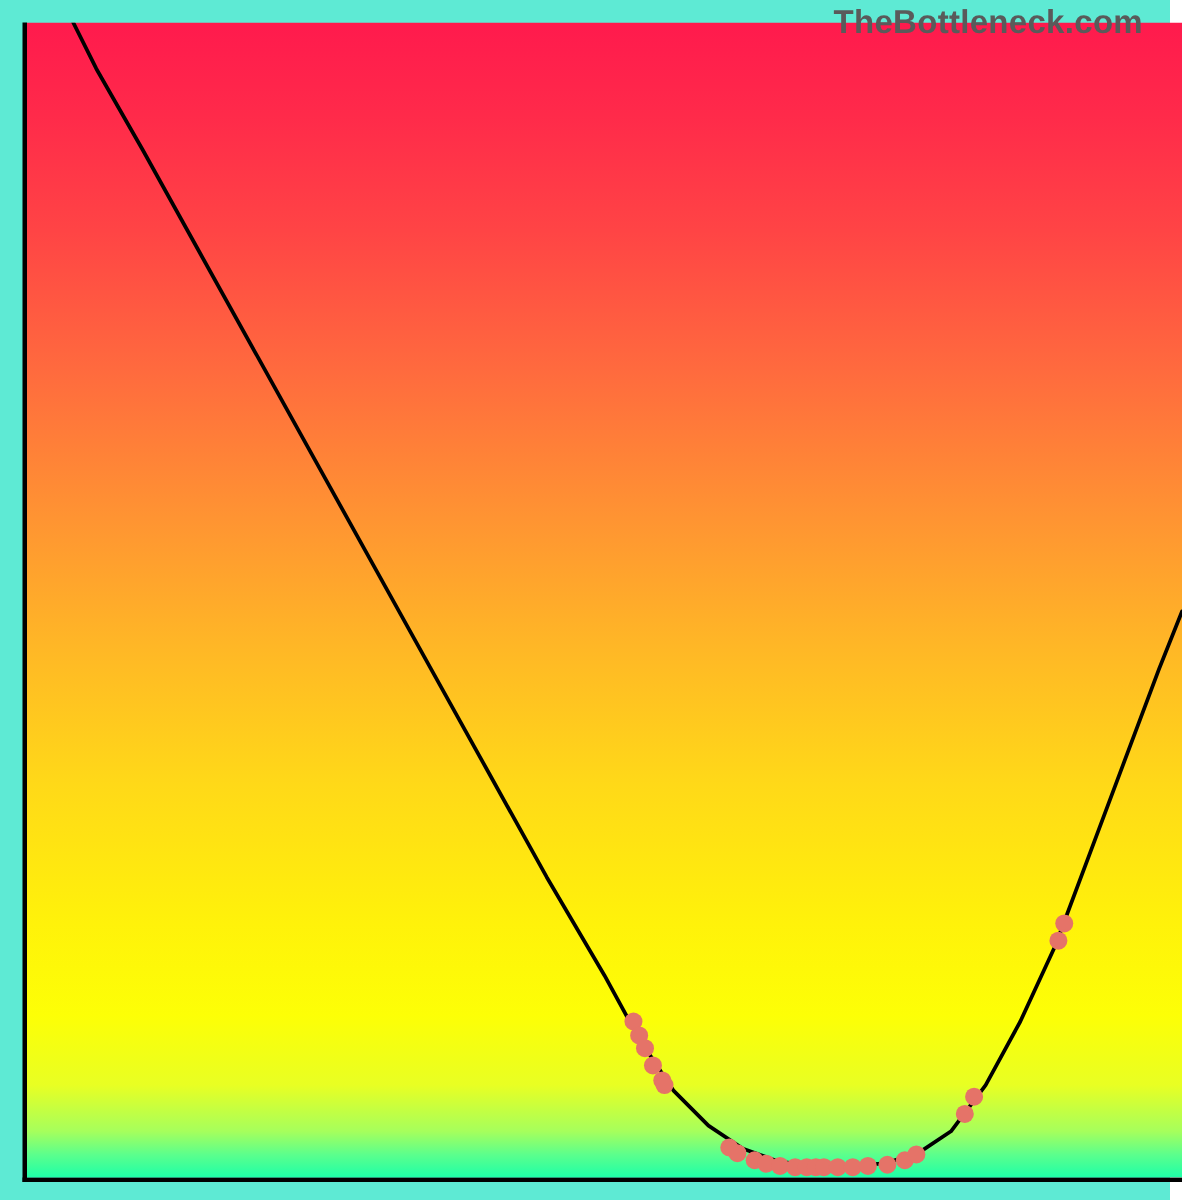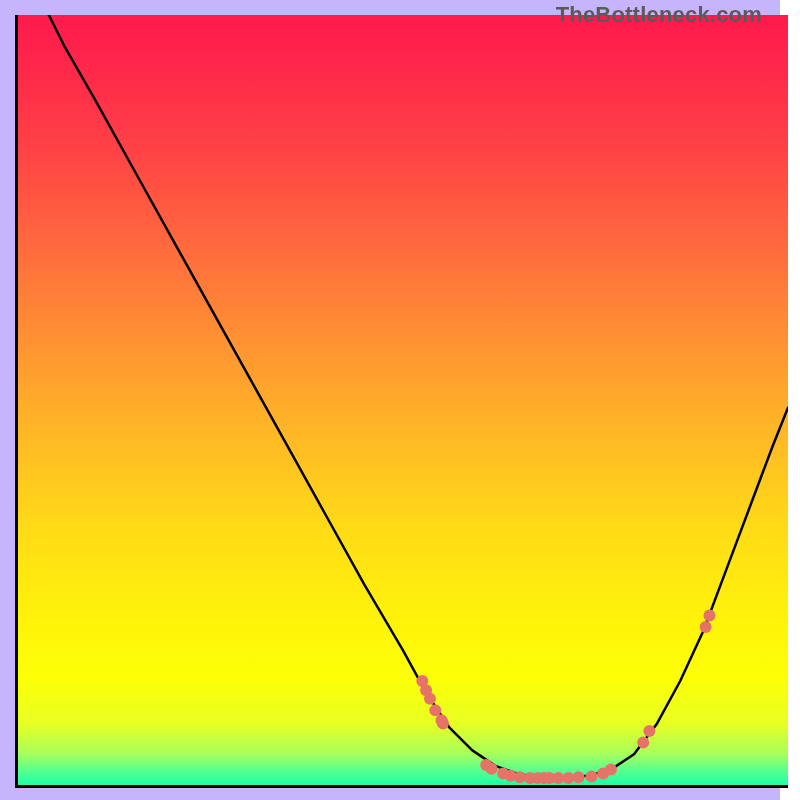--- a/index.html
+++ b/index.html
@@ -7,21 +7,21 @@
     padding: 0;
     width: 800px;
     height: 800px;
     background: #ffffff;
     overflow: hidden;
   }
   .chart-container {
     position: relative;
     width: 780px;
     height: 800px;
-    background: #c4b5fd;
+    background: #5eead4;
   }
   .plot-area {
     position: absolute;
     left: 15px;
     top: 15px;
     width: 770px;
     height: 770px;
     border-left: 3px solid #000;
     border-bottom: 3px solid #000;
     overflow: hidden;

